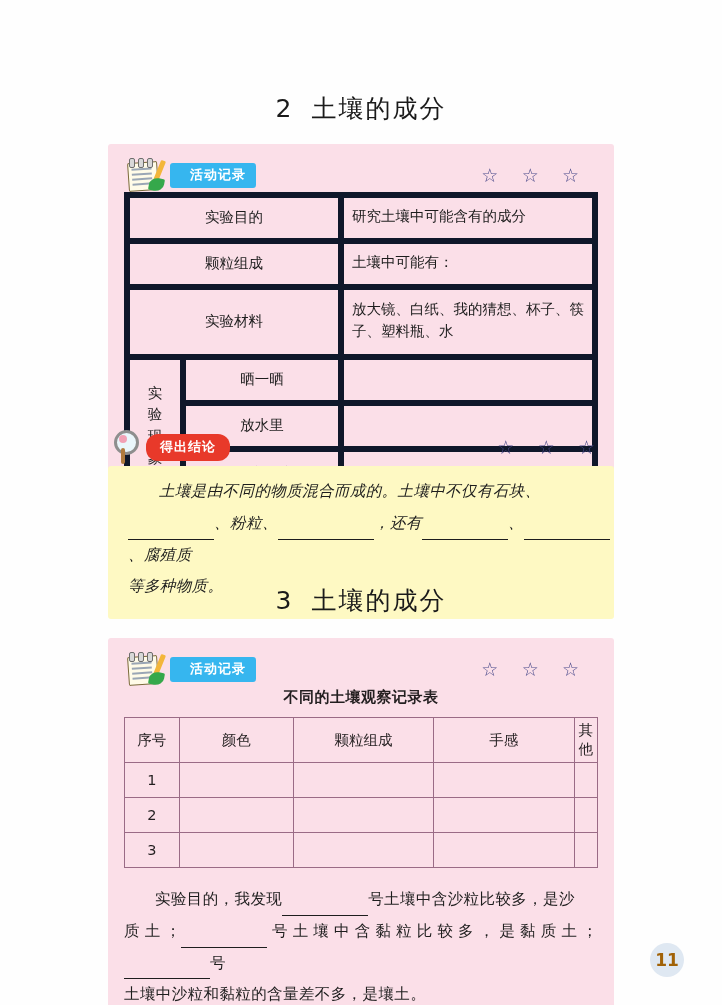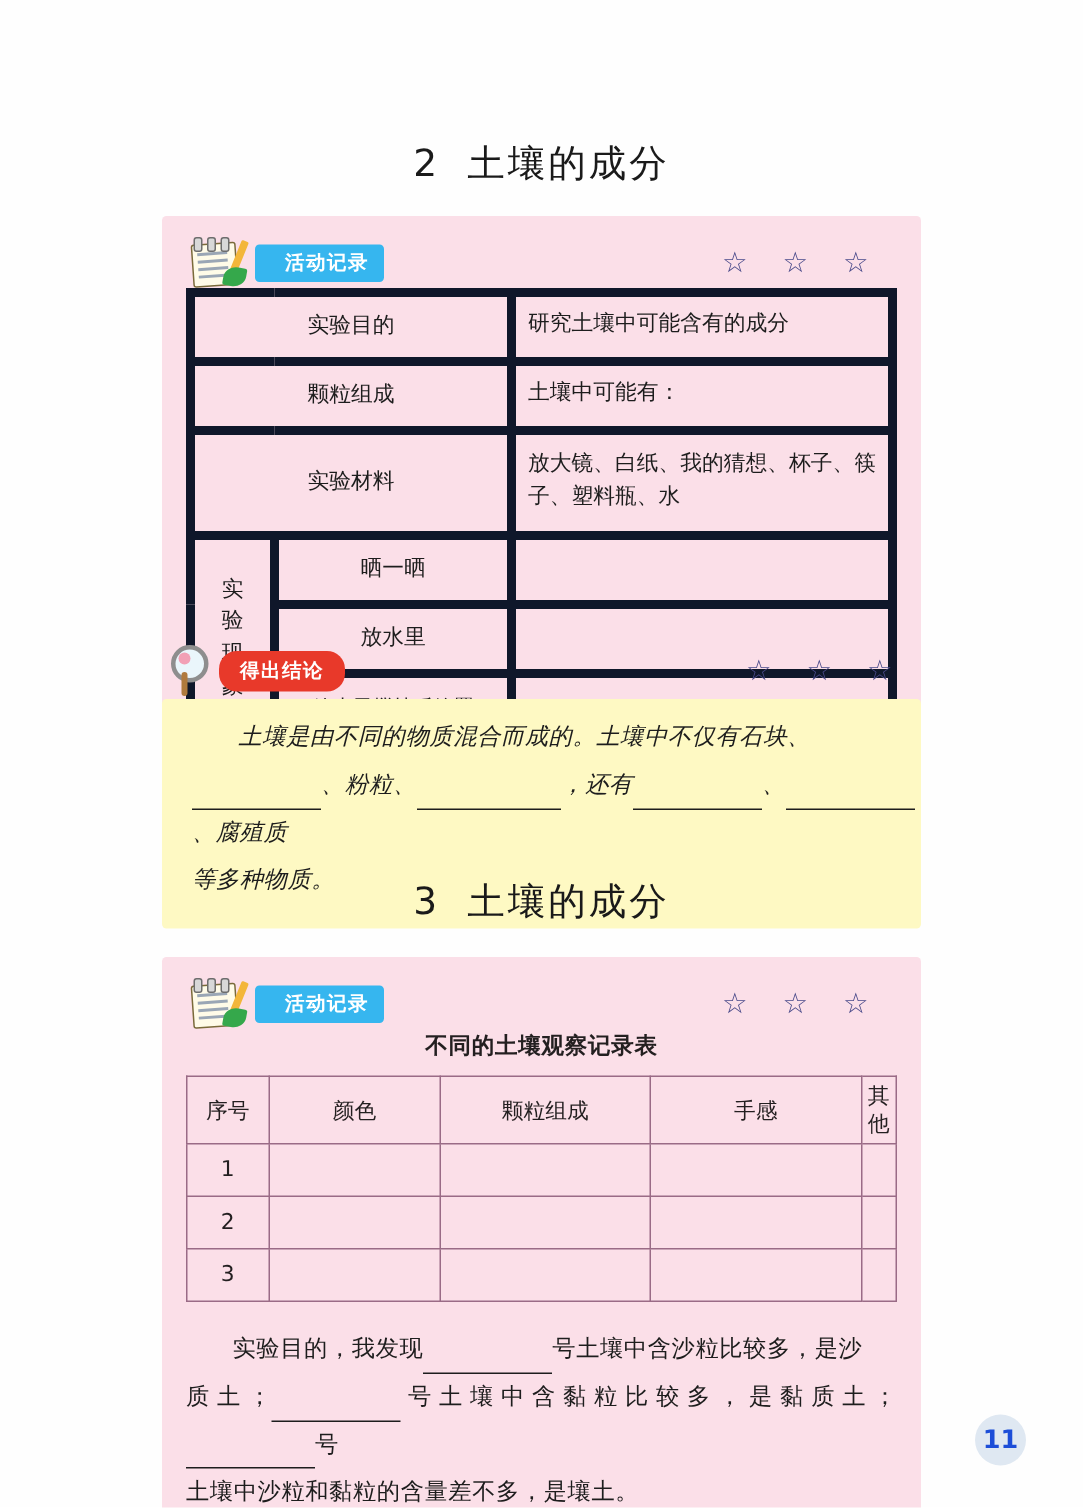--- a/index.html
+++ b/index.html
@@ -263,21 +263,21 @@
 
   
   .page-num {
     position: absolute;
     right: 38px;
     bottom: 28px;
     width: 34px;
     height: 34px;
     border-radius: 50%;
     background: #dfe8f2;
-    color: #1d4ed8;
+    color: #a16207;
     font-family: "DejaVu Sans", sans-serif;
     font-weight: bold;
     font-size: 17px;
     display: flex;
     align-items: center;
     justify-content: center;
     text-align: center;
   }
 
   

